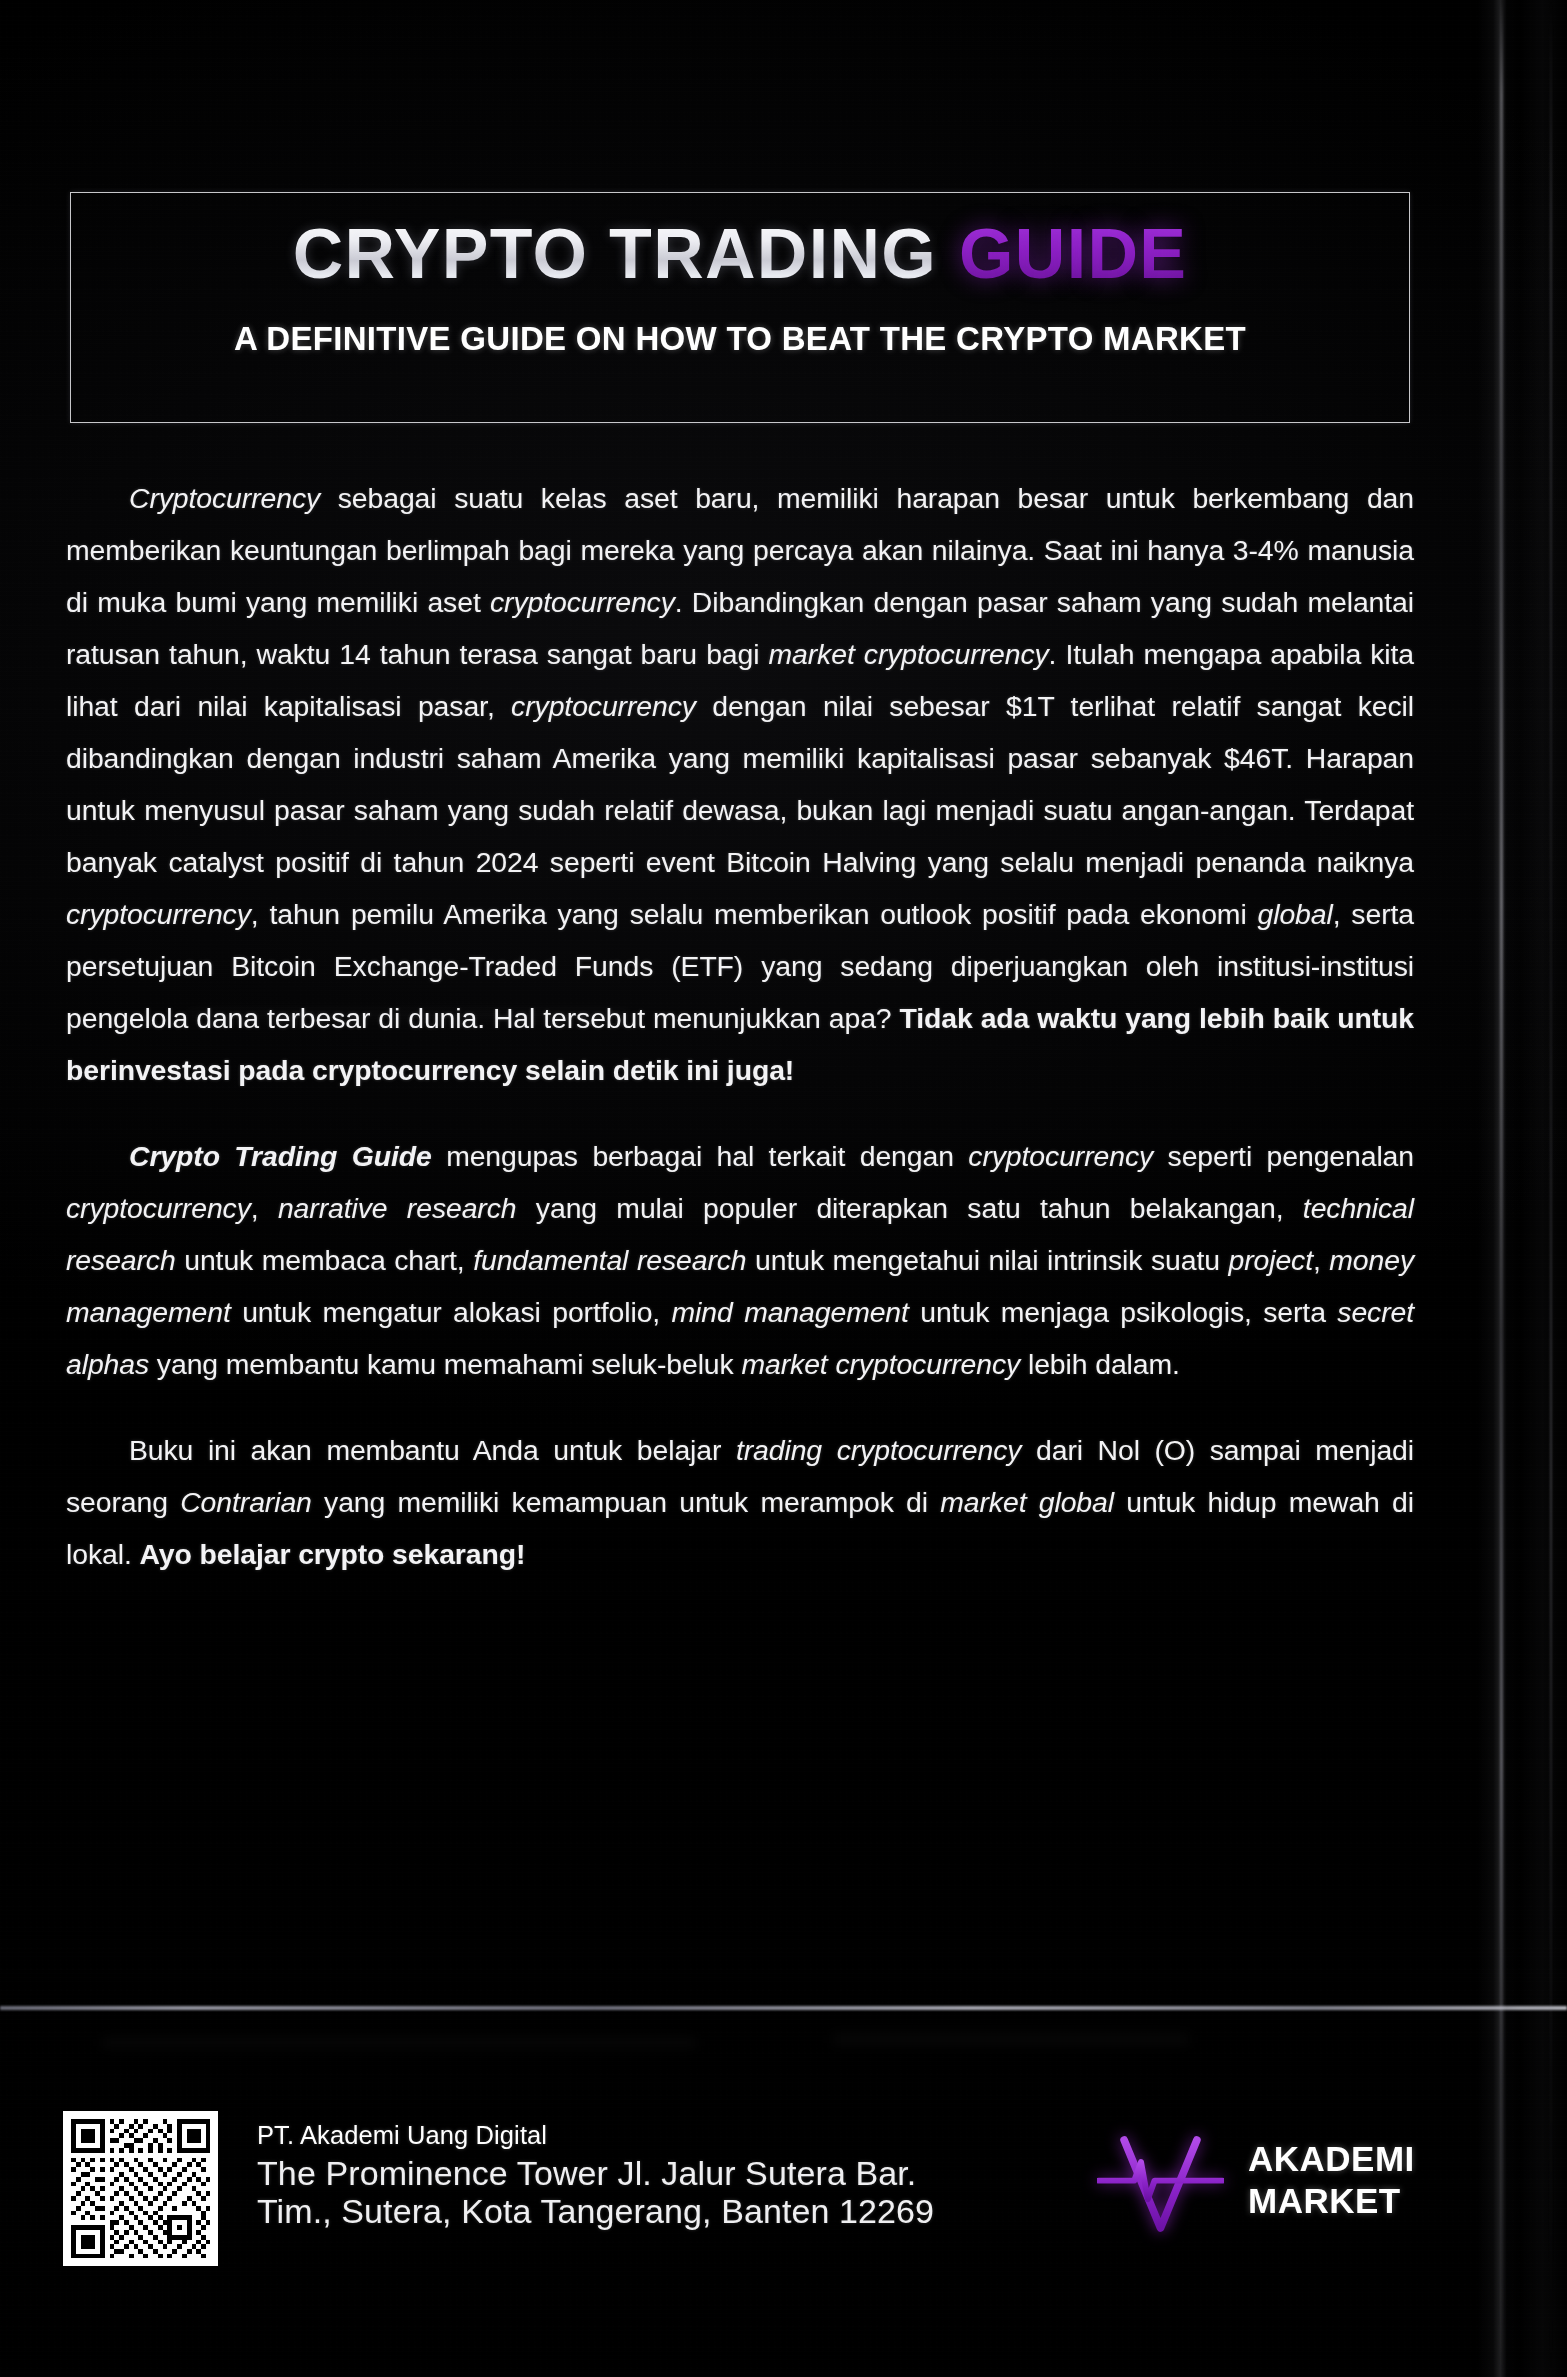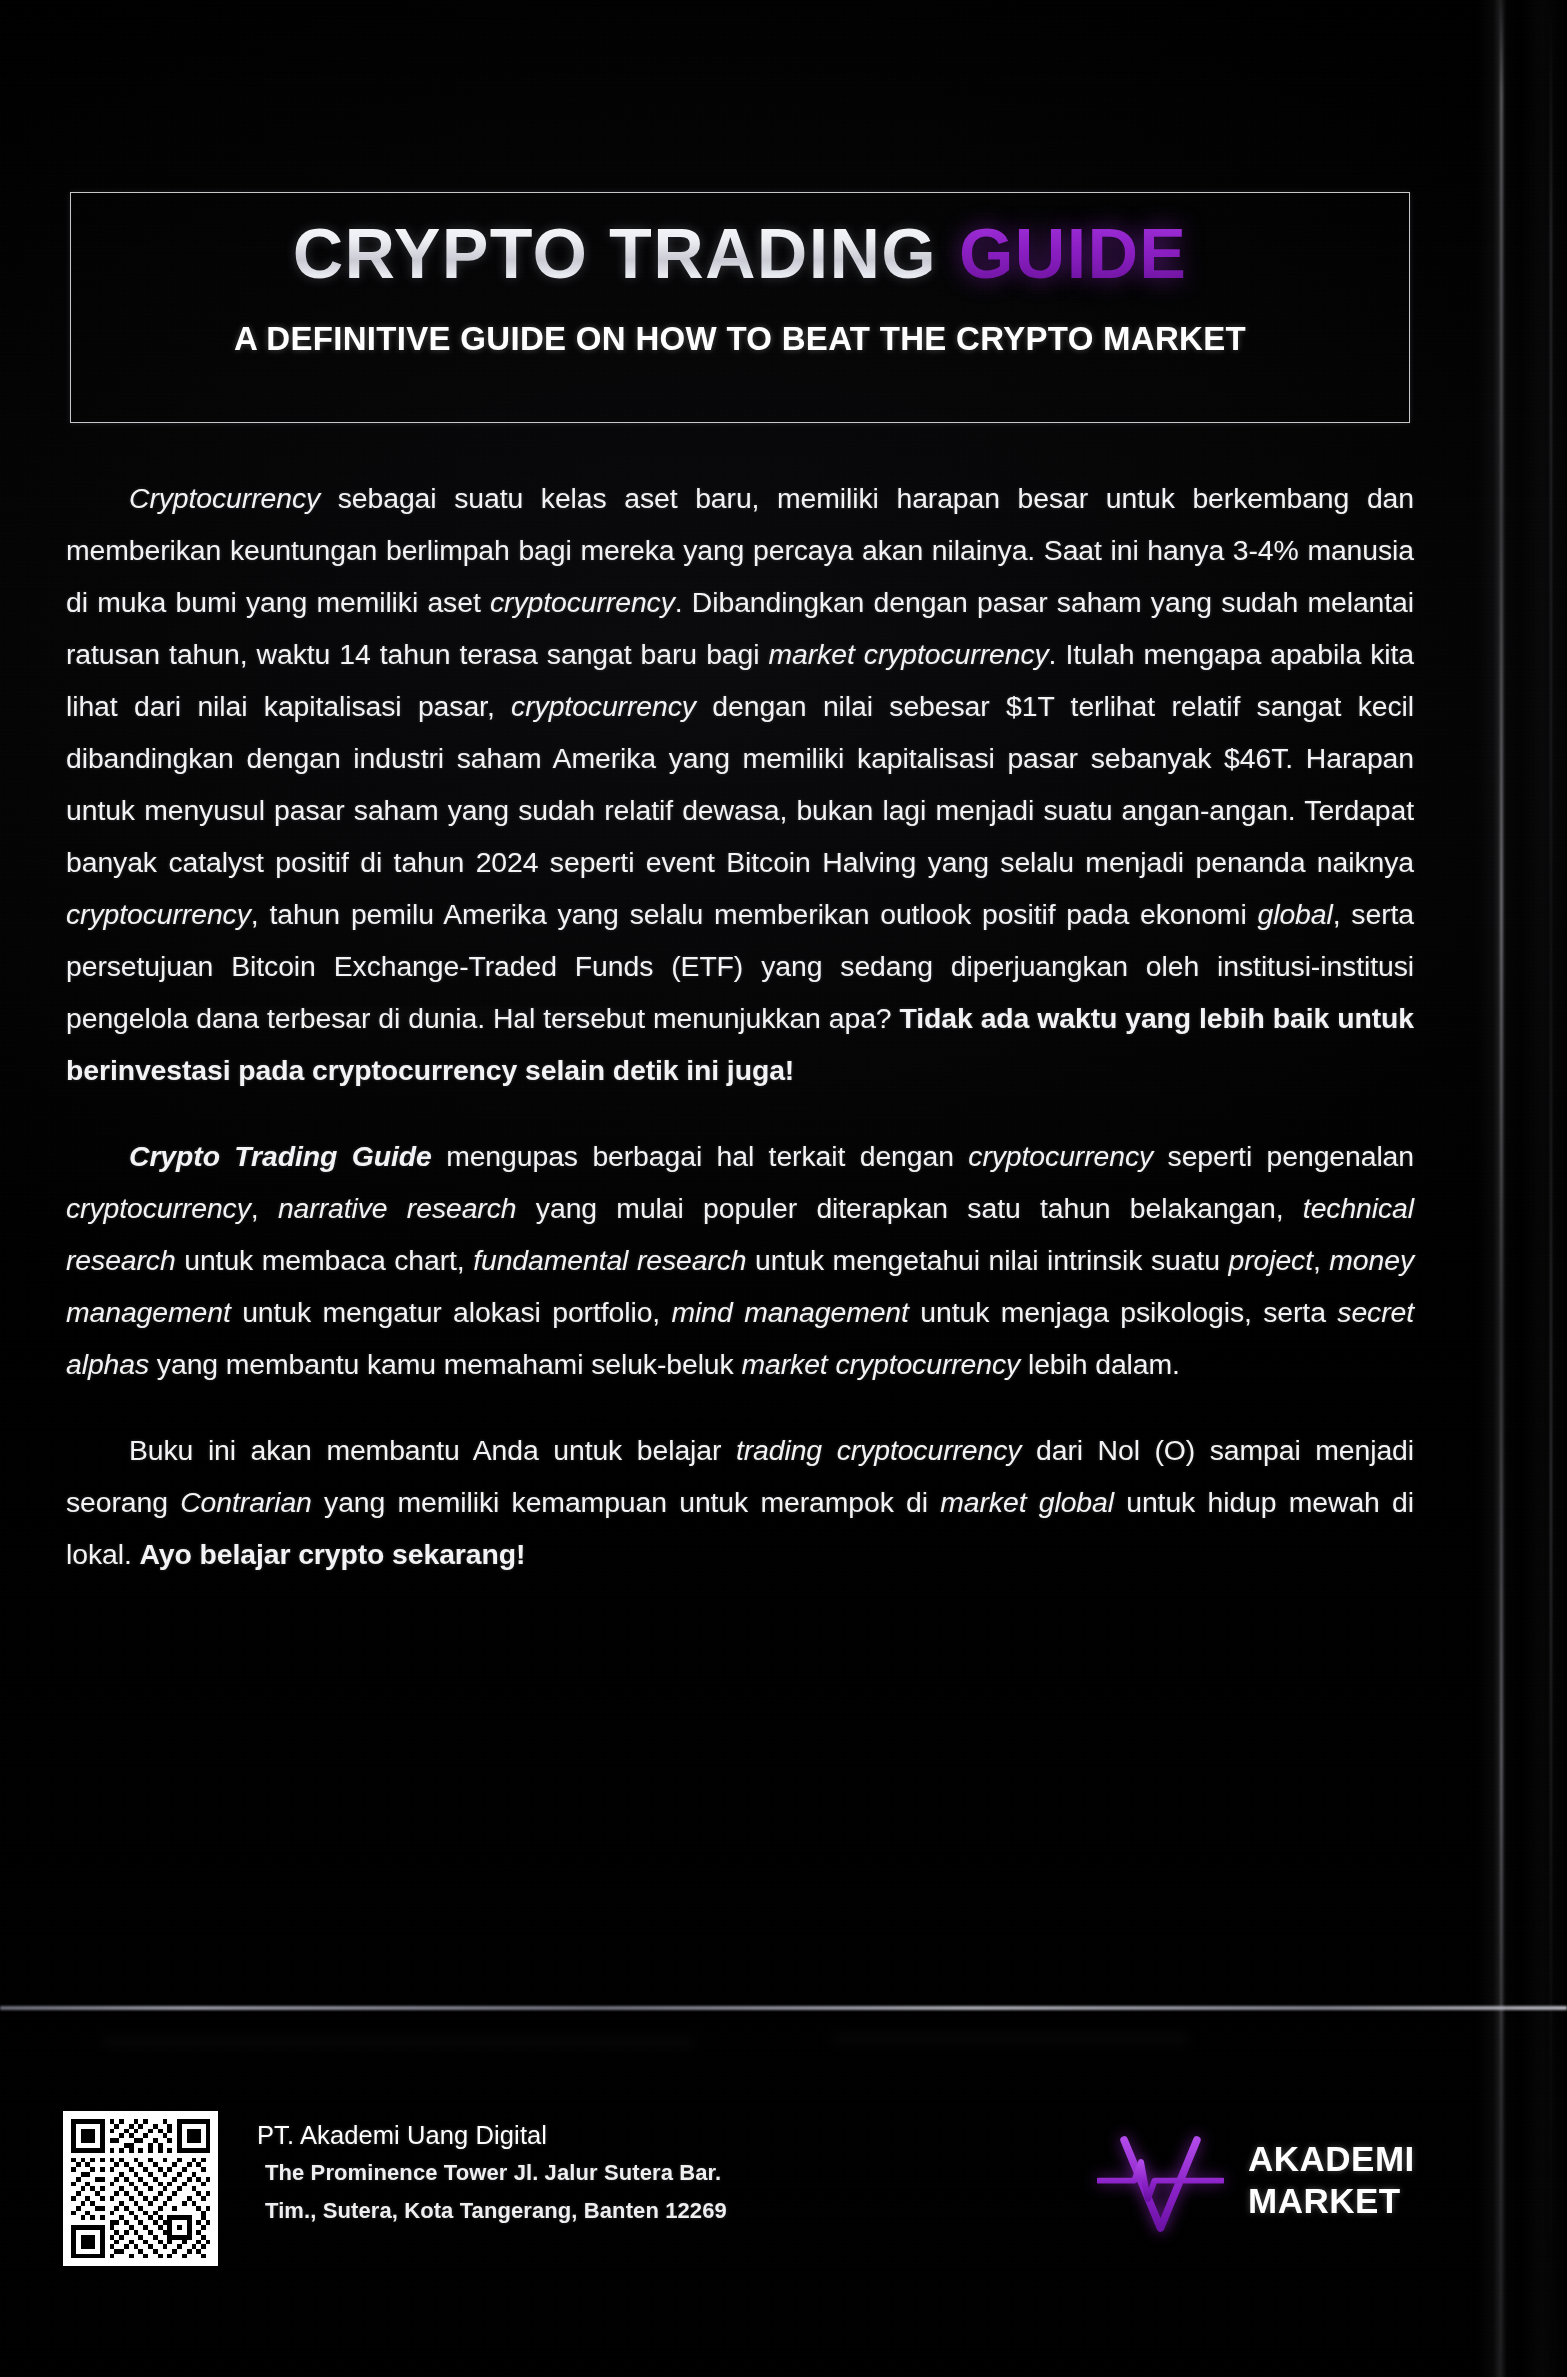--- a/index.html
+++ b/index.html
@@ -204,27 +204,26 @@
   }
   #company .cname {
     font-size: 25.5px;
     font-weight: 400;
     line-height: 38px;
     color: #ffffff;
     letter-spacing: 0.1px;
     text-shadow: 0 0 3.4px rgba(255,255,255,0.25);
   }
   #company .caddr {
-    font-size: 22px;
-    font-weight: 700;
+    font-size: 34px;
+    font-weight: 400;
     line-height: 38px;
     color: #efeff1;
     letter-spacing: 0.1px;
     text-shadow: 0 0 3.4px rgba(255,255,255,0.2);
-    margin-left: 8px;
   }
 
   #brand {
     position: absolute;
     left: 1034px;
     top: 12px;
     width: 408px;
     height: 136px;
     text-decoration: underline;
   }

